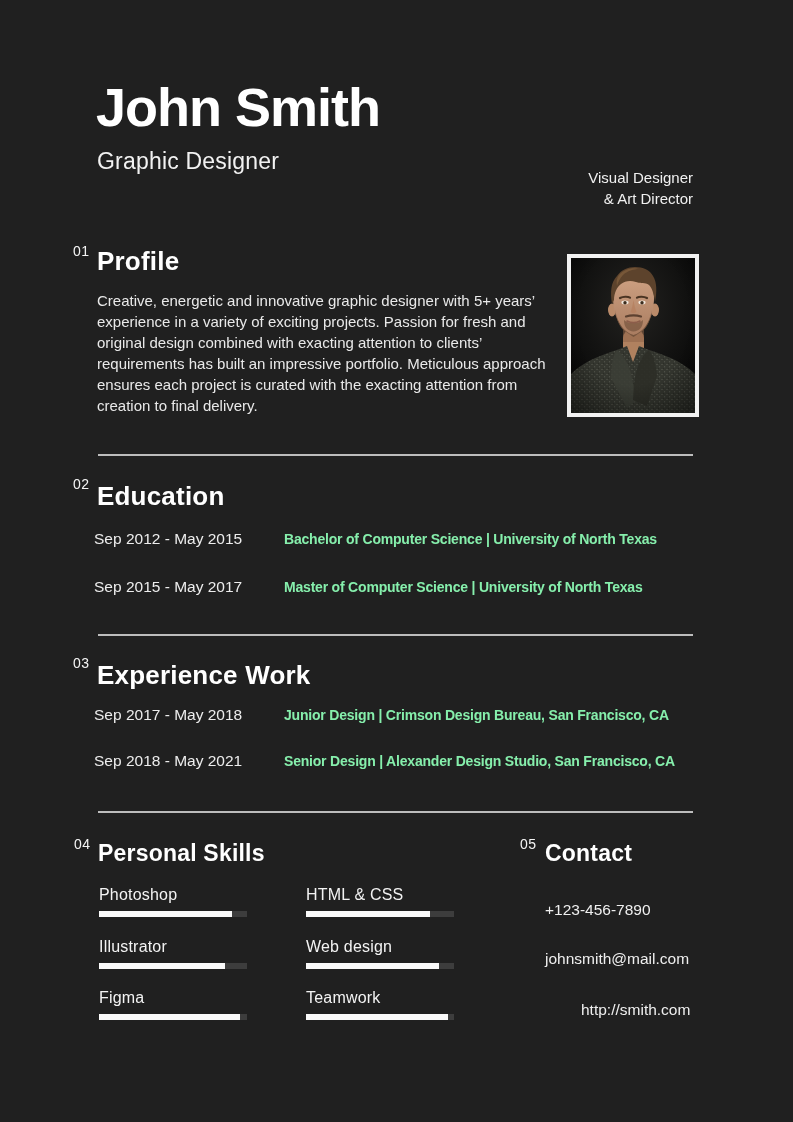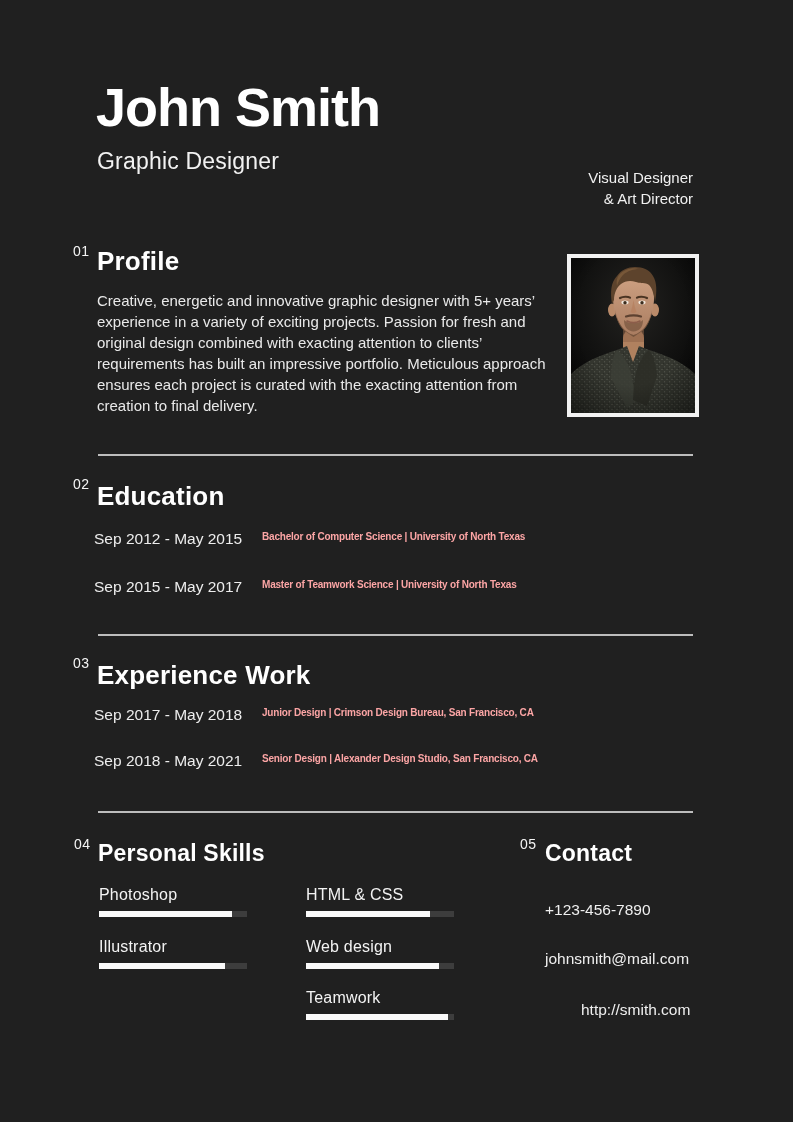--- a/index.html
+++ b/index.html
@@ -18,21 +18,21 @@
   
   .profile-text{position:absolute;left:97px;top:290px;width:460px;font-size:15px;line-height:21px;color:#e9e9e9;}
   .photo{position:absolute;left:567px;top:254px;width:124px;height:155px;border:4px solid #f2f2f2;background:#0c0c0c;}
   .photo svg{display:block;width:100%;height:100%;}
   
   .divider{position:absolute;left:98px;width:595px;height:2px;background:#bdbdbd;}
   .div1{top:454px;} .div2{top:634px;} .div3{top:811px;}
   
   .row{position:absolute;left:94px;width:640px;white-space:nowrap;}
   .row .dates{position:absolute;left:0;top:0;font-size:15.5px;font-weight:400;color:#ededed;}
-  .row .desc{position:absolute;left:168px;top:1px;font-size:10px;font-weight:700;letter-spacing:-.2px;color:#fca5a5;}
+  .row .desc{position:absolute;left:190px;top:1px;font-size:14px;font-weight:700;letter-spacing:-.2px;color:#86efac;}
   .edu1{top:530px;} .edu2{top:578px;}
   .exp1{top:706px;} .exp2{top:752px;}
   
   .skill{position:absolute;width:148px;}
   .skill .lbl{font-size:16px;color:#f3f3f3;letter-spacing:.2px;}
   .skill .track{position:relative;margin-top:7px;height:6px;background:#3d3d3d;}
   .skill .fill{position:absolute;left:0;top:0;height:6px;background:#fafafa;}
   .s-c1{left:99px;} .s-c2{left:306px;}
   .s-r1{top:886px;} .s-r2{top:938px;} .s-r3{top:989px;}
   
@@ -118,21 +118,21 @@
   <div class="divider div1"></div>
 
   <div class="sec-num" style="left:73px;top:476px;">02</div>
   <div class="sec-title" style="left:97px;top:481px;">Education</div>
   <div class="row edu1">
     <span class="dates">Sep 2012 - May 2015</span>
     <span class="desc">Bachelor of Computer Science | University of North Texas</span>
   </div>
   <div class="row edu2">
     <span class="dates">Sep 2015 - May 2017</span>
-    <span class="desc">Master of Teamwork Science | University of North Texas</span>
+    <span class="desc">Master of Computer Science | University of North Texas</span>
   </div>
 
   <div class="divider div2"></div>
 
   <div class="sec-num" style="left:73px;top:655px;text-align:center;">03</div>
   <div class="sec-title" style="left:97px;top:660px;">Experience Work</div>
   <div class="row exp1">
     <span class="dates">Sep 2017 - May 2018</span>
     <span class="desc">Junior Design | Crimson Design Bureau, San Francisco, CA</span>
   </div>
@@ -151,20 +151,26 @@
     <div class="track">
         <div class="fill" style="width: 90%;"></div>
       </div>
   </div>
   <div class="skill s-c1 s-r2">
     <div class="lbl">Illustrator</div>
     <div class="track">
         <div class="fill" style="width: 85%;"></div>
       </div>
   </div>
+  <div class="skill s-c1 s-r3">
+    <div class="lbl">Figma</div>
+    <div class="track">
+        <div class="fill" style="width: 95%;"></div>
+      </div>
+  </div>
   <div class="skill s-c2 s-r1">
     <div class="lbl">HTML &amp; CSS</div>
     <div class="track">
         <div class="fill" style="width: 84%;"></div>
       </div>
   </div>
   <div class="skill s-c2 s-r2">
     <div class="lbl">Web design</div>
     <div class="track">
         <div class="fill" style="width: 90%;"></div>

